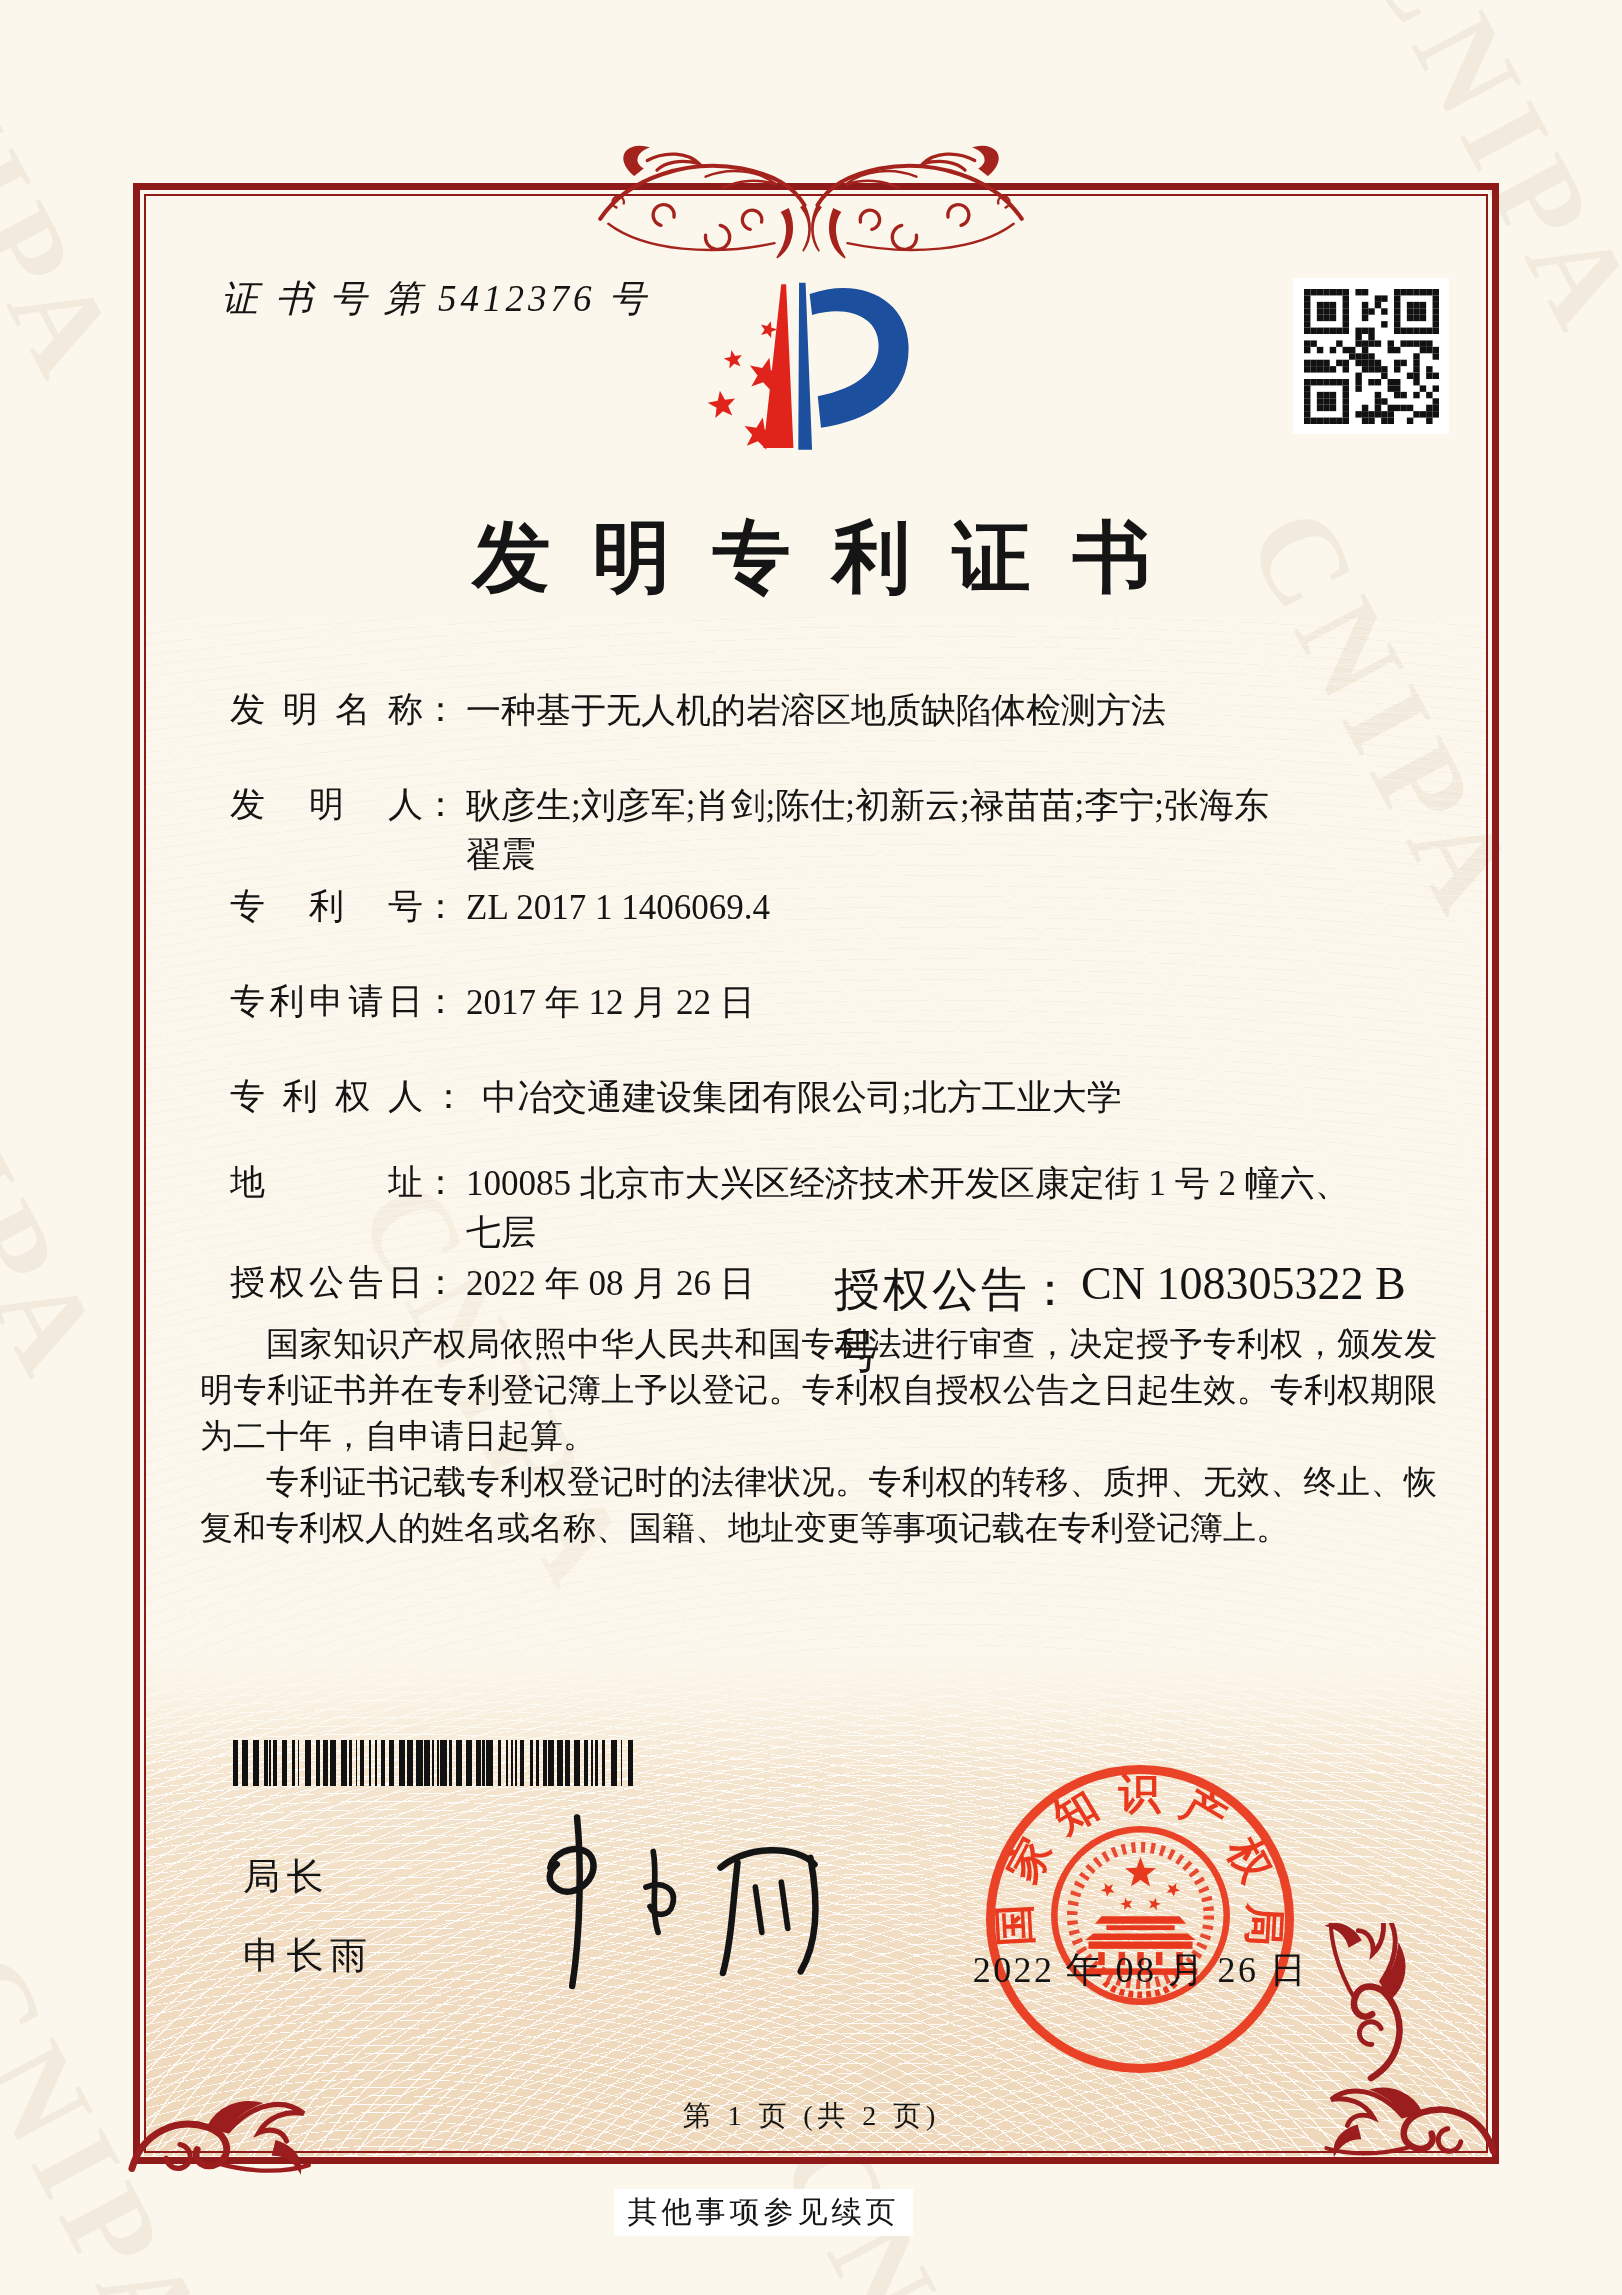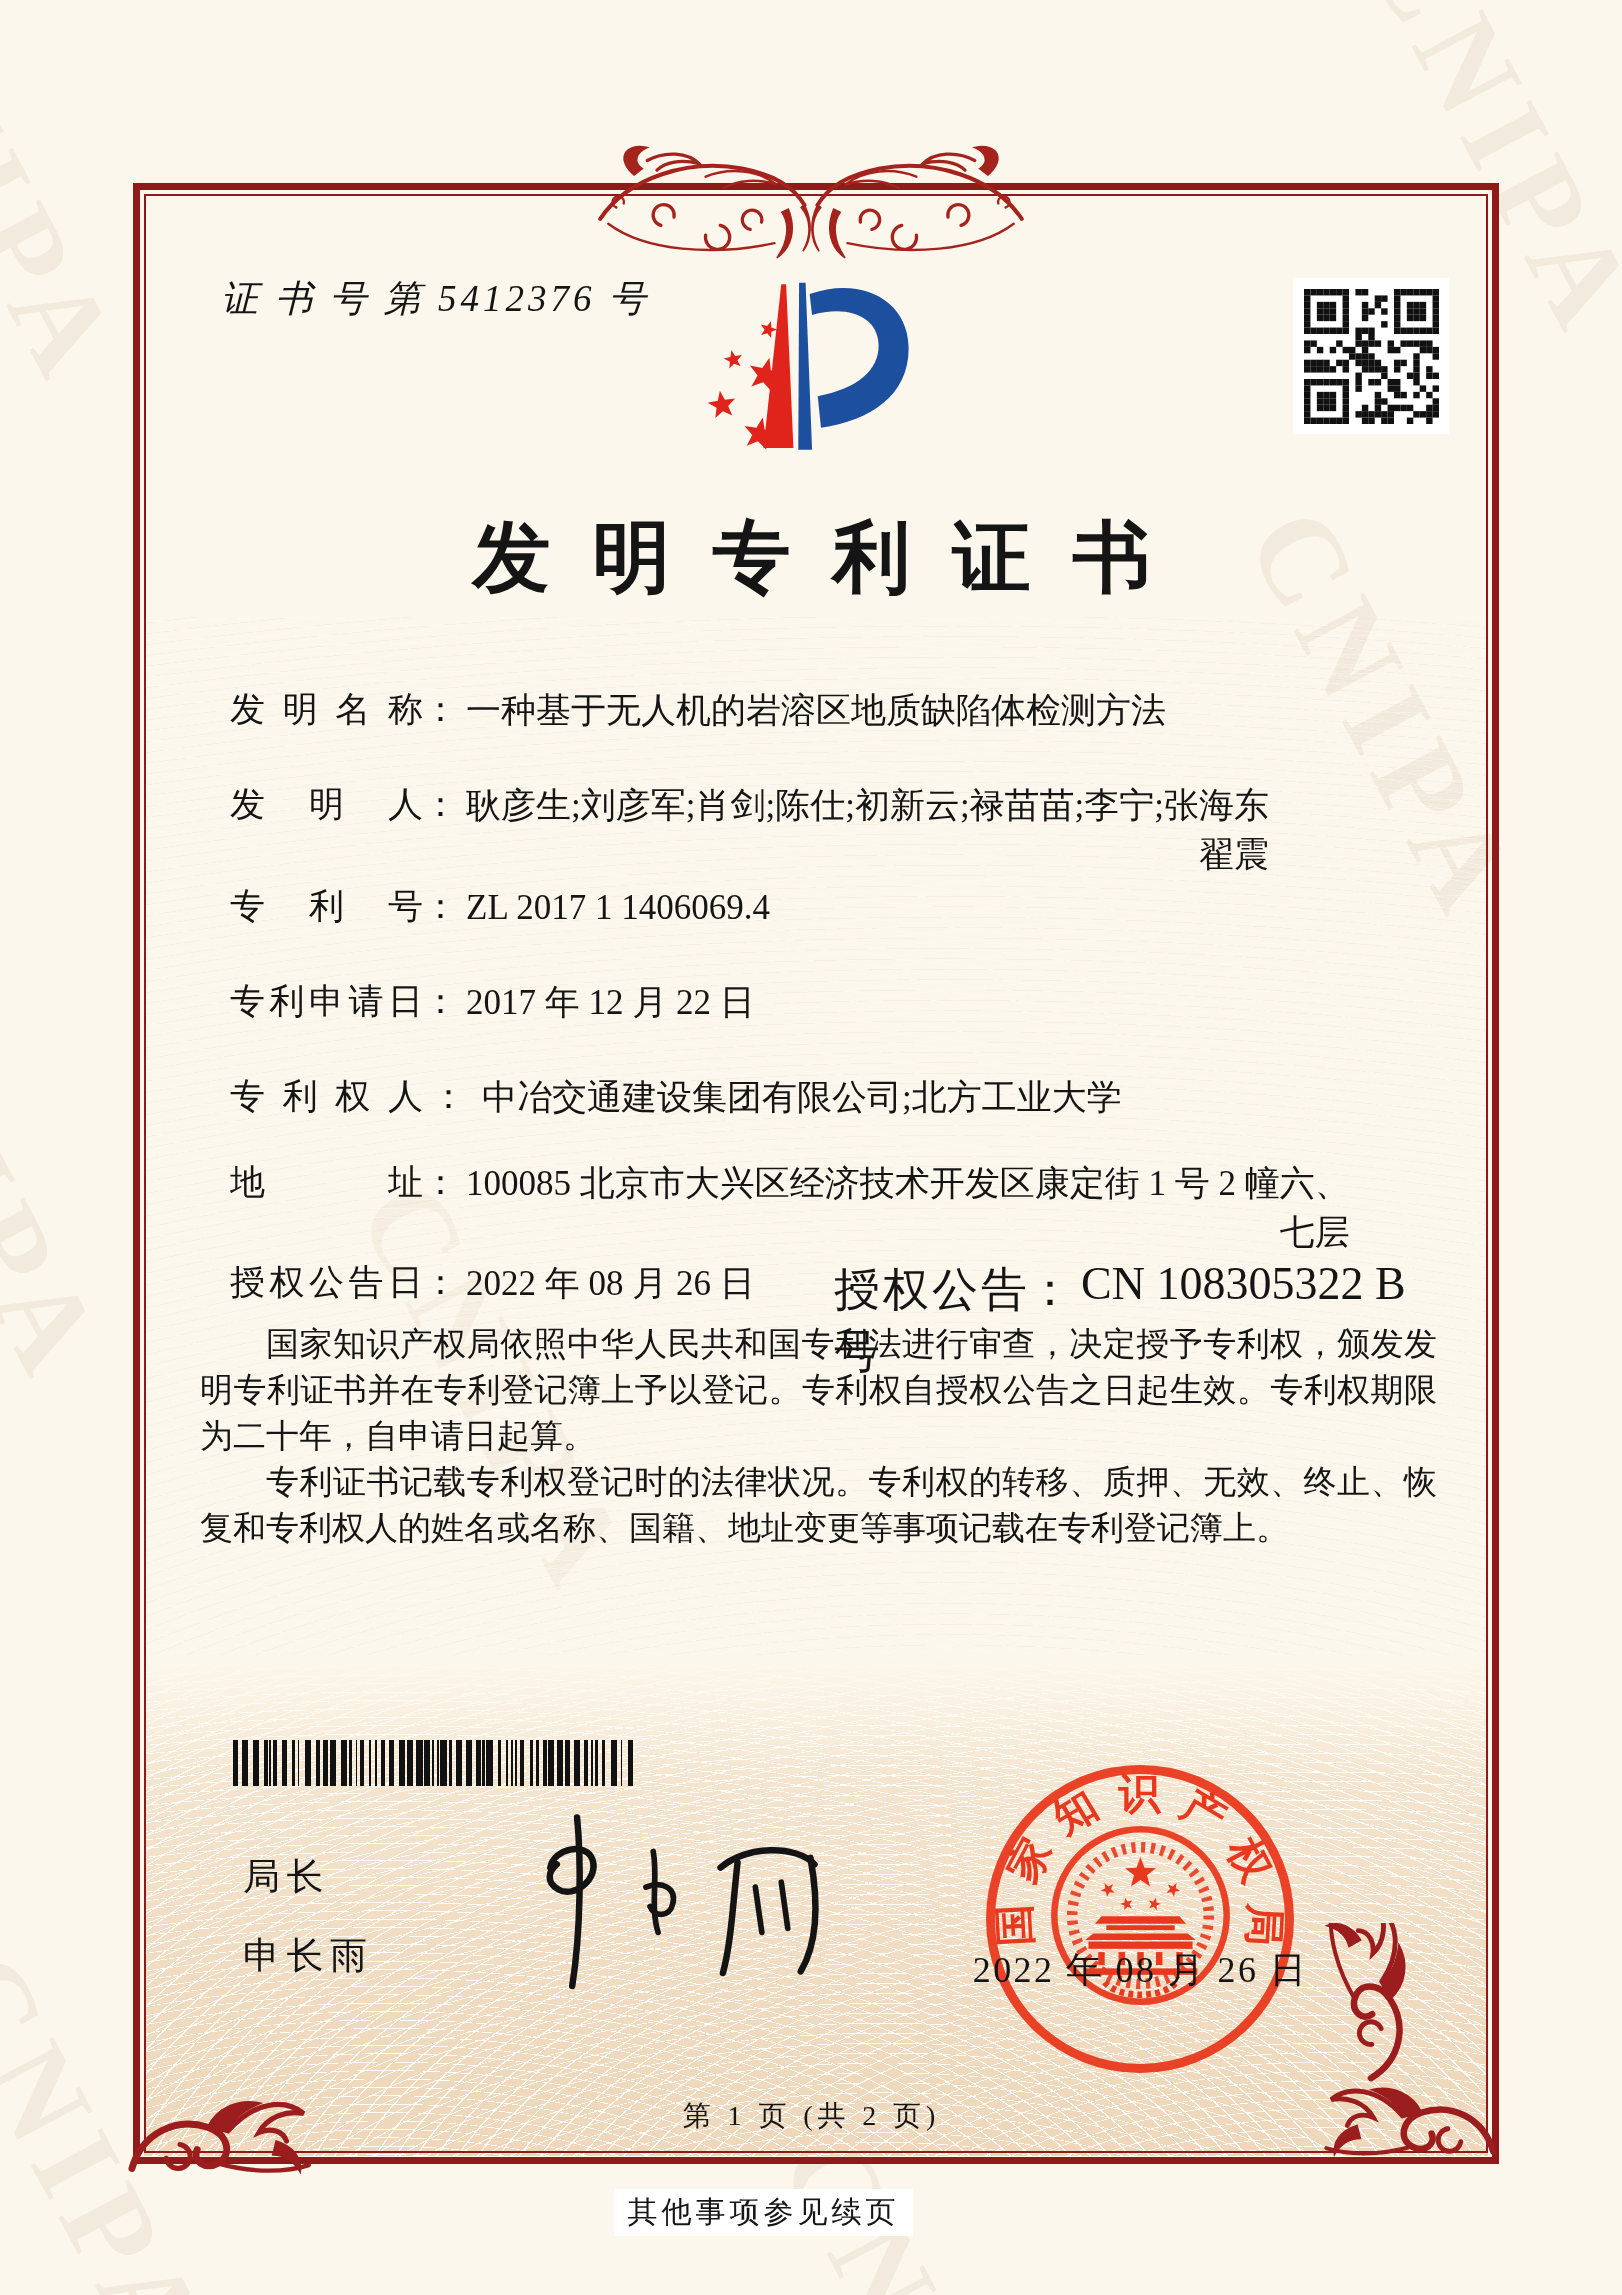--- a/index.html
+++ b/index.html
@@ -33,21 +33,21 @@
 
   
   .cert-no{position:absolute;left:221px;top:274px;font-size:37px;letter-spacing:4px;font-style:italic;}
   .doc-title{position:absolute;left:0;top:506px;width:1623px;text-align:center;
       font-size:78px;font-weight:700;letter-spacing:42px;text-indent:42px;}
 
   
   .field{position:absolute;left:230px;width:1217px;font-size:35px;display:flex;align-items:flex-start;}
   .flabel{display:inline-block;width:193px;text-align:justify;text-align-last:justify;flex:0 0 193px;}
   .fcolon{flex:0 0 auto;margin-right:8px;}
-  .fvalue{white-space:pre-line;line-height:49px;text-align:right;}
+  .fvalue{white-space:pre-line;line-height:49px;}
   .field2{position:absolute;display:flex;font-size:46px;}
 
   
   .body-text{position:absolute;left:200px;top:1321px;width:1237px;font-size:33px;line-height:46px;
       text-align:justify;}
   .body-text p{margin:0;text-indent:2em;}
 
   
   #barcode{position:absolute;left:233px;top:1740px;width:419px;height:46px;display:flex;align-items:stretch;}
   #barcode span{display:block;height:100%;background:#111;}

